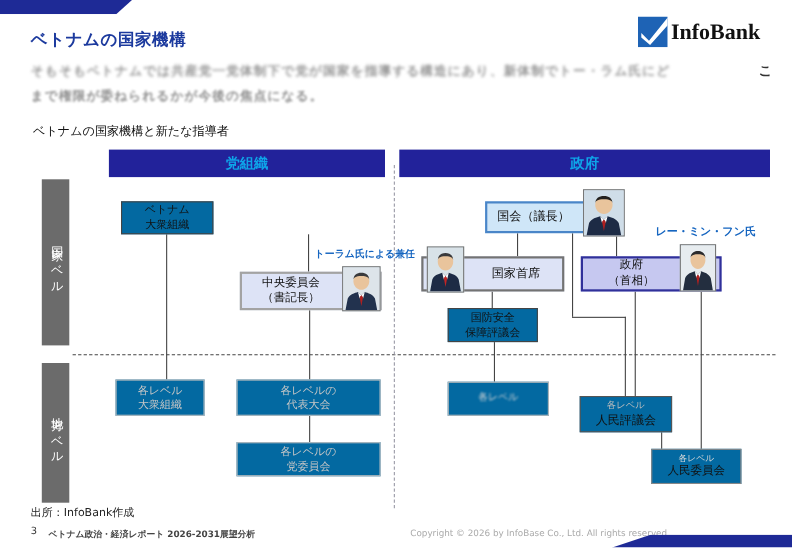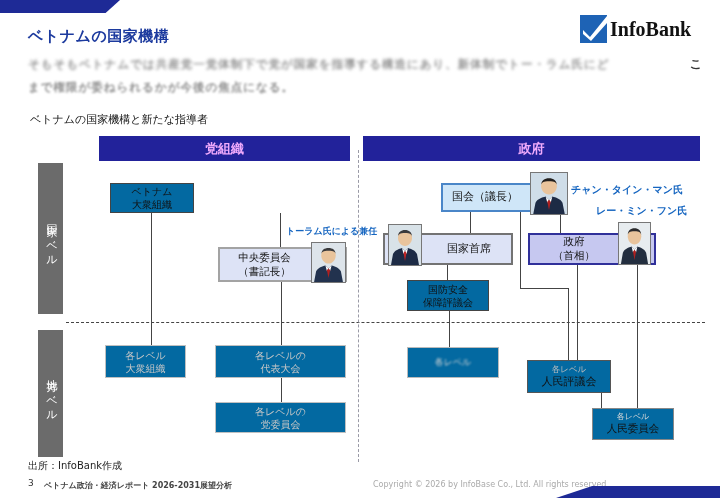--- a/index.html
+++ b/index.html
@@ -22,21 +22,21 @@
   
   .intro { position:absolute; left:28px; top:56px; width:674px; }
   .intro-l1 { display:flex; justify-content:space-between; align-items:baseline; }
   .blur-strong { color:#979797; font-size:11.5px; font-weight:600; letter-spacing:1px;
     filter:blur(1.6px); white-space:nowrap; overflow:hidden; }
   .clear-char { color:#333; font-size:12px; font-weight:bold; filter:blur(0.3px); }
   .intro-l2 { margin-top:7px; color:#909090; font-size:11.5px; font-weight:600;
     letter-spacing:1px; filter:blur(1.1px); }
   .subtitle { position:absolute; left:30px; top:112px; font-size:11px; color:#111; }
   
-  .hdr-bar { position:absolute; top:136px; height:25px; background:#22229a; color:#f0abfc;
+  .hdr-bar { position:absolute; top:136px; height:25px; background:#22229a; color:#0ea5e9;
     font-size:13px; font-weight:bold; display:flex; align-items:center; justify-content:center; }
   .hdr-party { left:99px; width:251px; }
   .hdr-gov { left:363px; width:337px; }
   
   .level-bar { position:absolute; left:38px; width:25px; background:#6b6b6b; color:#fff;
     font-size:11px; display:flex; align-items:center; justify-content:center;
     writing-mode:vertical-rl; text-orientation:upright; letter-spacing:2px; }
   .level-national { top:163px; height:151px; }
   .level-local { top:330px; height:127px; }
   
@@ -224,21 +224,20 @@
       <rect width="32" height="40" fill="#e7ecef"></rect>
       <path d="M16,6 C11,6 9,9 9,13 C9,17 12,21 16,21 C20,21 23,17 23,13 C23,9 21,6 16,6 Z" fill="#e9c49c"></path>
       <path d="M9,12 C9,7 12,5 16,5 C20,5 23,7 23,12 C23,9.5 21,8 16,8 C11,8 9,9.5 9,12 Z" fill="#2a2a2c"></path>
       <path d="M2,40 L4,29 C6,25 10,24 13,23 L16,26 L19,23 C22,24 26,25 28,29 L30,40 Z" fill="#232e3f"></path>
       <path d="M13,23 L16,26 L19,23 L17.5,29 L16,26 L14.5,29 Z" fill="#ffffff"></path>
       <path d="M16,26 L17.5,28 L16,36 L14.5,28 Z" fill="#b02020"></path>
     </svg>
   </div>
 
   <div class="note note-concurrent">トーラム氏による兼任</div>
-  <div class="note note-chair">チャン・タイン・マン氏</div>
   <div class="note note-pm">レー・ミン・フン氏</div>
 
   <div class="f-source">出所：InfoBank作成</div>
   <div class="f-page">3</div>
   <div class="f-report">ベトナム政治・経済レポート 2026-2031展望分析</div>
   <div class="f-copy">Copyright © 2026 by InfoBase Co., Ltd. All rights reserved.</div>
   <div class="corner-br"></div>
 
 </div>
 

